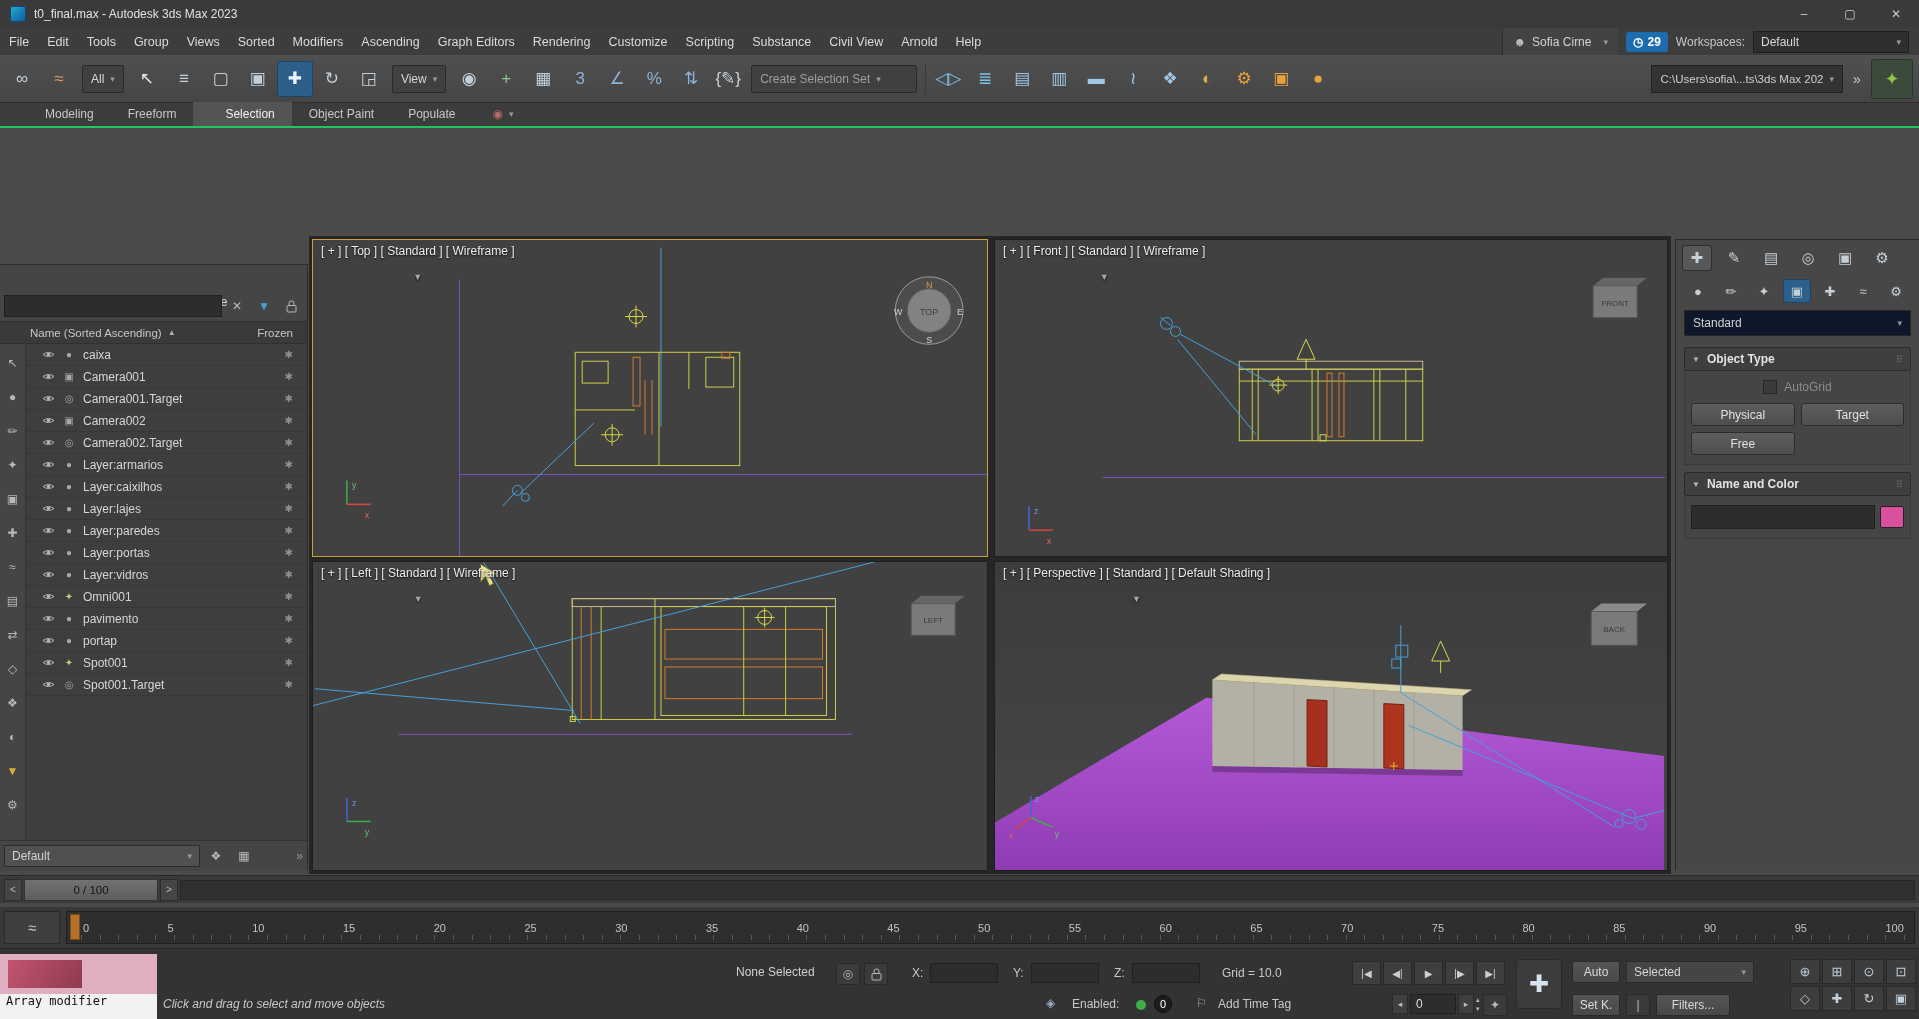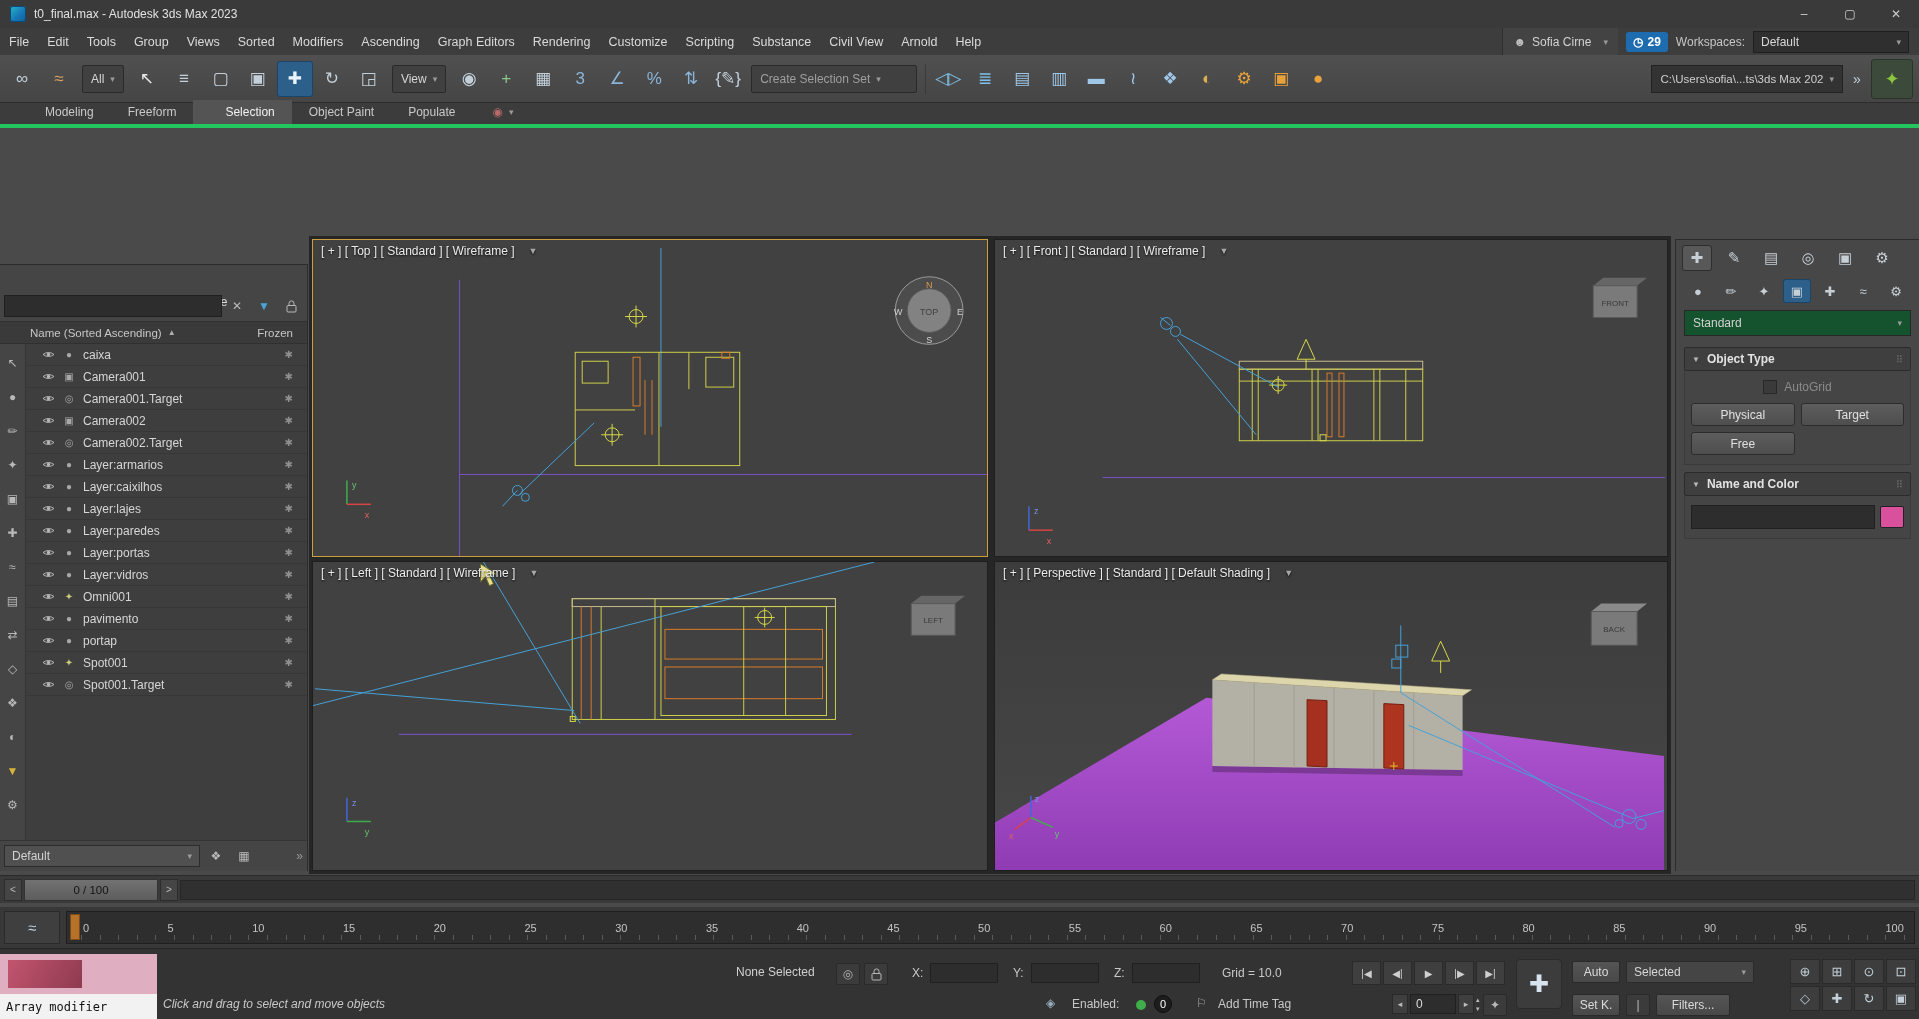--- a/index.html
+++ b/index.html
@@ -27,33 +27,33 @@
   .tbtn{width:36px;height:36px;border-radius:3px;display:flex;align-items:center;justify-content:center;color:#c3d0da;font-size:17px;flex:none;}
   .tbtn.active{background:#2d5f8b;box-shadow:inset 0 0 0 1px #1d4465;color:#eaf3fa;}
   .sep{width:1px;height:30px;background:#3a3a3a;margin:0 3px;flex:none;}
   .tdrop{height:26px;background:#404040;border:1px solid #2a2a2a;border-radius:2px;display:flex;align-items:center;padding:0 8px;margin:0 4px;color:#d6d6d6;flex:none;}
   .tdrop.wide{min-width:148px;}
   .tdrop.wide .ph{color:#9f9f9f;}
   .pathbox{margin-left:auto;height:26px;background:#333;border:1px solid #222;display:flex;align-items:center;padding:0 8px;font-size:11.5px;color:#cfcfcf;white-space:nowrap;flex:none;}
   .ovf{width:26px;height:36px;display:flex;align-items:center;justify-content:center;color:#c3d0da;font-size:14px;flex:none;}
   .endbtn{width:40px;height:38px;border-radius:3px;background:#3c4a3c;border:1px solid #2a332a;display:flex;align-items:center;justify-content:center;color:#8cc63f;font-size:18px;flex:none;margin-right:2px;}
   
-  .ribbon{position:absolute;top:103px;left:0;right:0;height:25px;background:#3c3c3c;border-bottom:4px solid #22c55e;display:flex;align-items:flex-end;padding-left:28px;box-sizing:border-box;}
+  .ribbon{position:absolute;top:103px;left:0;right:0;height:25px;background:#3c3c3c;border-bottom:2px solid #22c55e;display:flex;align-items:flex-end;padding-left:28px;box-sizing:border-box;}
   .rtab{padding:0 17px;height:24px;line-height:24px;color:#c8c8c8;}
   .rtab.active{background:#545454;color:#f2f2f2;padding-left:32px;}
   .rcfg{margin-left:14px;height:24px;display:flex;align-items:center;color:#b86a6a;font-size:12px;padding:0 6px;}
   
   .vpbg{position:absolute;left:309px;top:236px;width:1362px;height:638px;background:#262626;}
   .vp{position:absolute;background:#414141;border:1px solid #1e1e1e;box-sizing:border-box;overflow:hidden;}
   .vp svg.canvas{position:absolute;left:0;top:0;width:100%;height:100%;}
   .vp-top{left:312px;top:239px;width:676px;height:318px;border-color:#c9a03c;}
   .vp-front{left:994px;top:239px;width:674px;height:318px;}
   .vp-left{left:312px;top:561px;width:676px;height:310px;}
   .vp-persp{left:994px;top:561px;width:674px;height:310px;background:linear-gradient(180deg,#3c3c3c,#474747);}
-  .vp-label{position:absolute;top:4px;left:8px;z-index:2;display:flex;gap:14px;align-items:center;color:#ececec;text-shadow:0 1px 2px rgba(0,0,0,.85);font-size:12px;}
+  .vp-label{position:absolute;top:4px;left:8px;z-index:2;display:flex;gap:14px;align-items:center;color:#ececec;text-shadow:0 1px 2px rgba(0,0,0,.85);font-size:12px;flex-direction:column;}
   .vfunnel{color:#a8a8a8;font-size:9px;}
   
   .sepanel{position:absolute;left:0;top:264px;width:308px;height:607px;background:#454545;border-top:1px solid #2c2c2c;border-right:1px solid #2c2c2c;display:flex;flex-direction:column;box-sizing:border-box;}
   .se-menu{display:flex;height:26px;align-items:center;padding-left:8px;}
   .se-menu .menu-item{padding:0 9px;margin-top:48px;}
   .se-search{display:flex;align-items:center;height:30px;padding:0 4px;gap:3px;}
   .se-input{flex:1;height:20px;background:#2d2d2d;border:1px solid #202020;color:#ddd;padding:0 5px;font-size:12px;font-family:"Liberation Sans",sans-serif;}
   .se-ib{width:24px;height:22px;display:flex;align-items:center;justify-content:center;color:#b8b8b8;border-radius:2px;font-size:12px;flex:none;}
   .se-ib.blue{color:#4aa3d8;}
   .se-header{height:21px;background:#3a3a3a;border-top:1px solid #303030;border-bottom:1px solid #303030;display:flex;align-items:center;font-size:11.5px;color:#c6c6c6;position:relative;padding-left:30px;flex:none;}
@@ -73,21 +73,21 @@
   .se-layer-dd{flex:0 0 196px;height:22px;background:#505050;border:1px solid #2c2c2c;display:flex;align-items:center;justify-content:space-between;padding:0 7px;box-sizing:border-box;}
   .se-chev{margin-left:auto;color:#9a9a9a;}
   
   .cmdpanel{position:absolute;left:1675px;top:239px;width:244px;height:632px;background:#474747;border-left:1px solid #2b2b2b;border-top:1px solid #2b2b2b;display:flex;flex-direction:column;box-sizing:border-box;}
   .cp-tabs{display:flex;height:32px;align-items:center;padding:2px 6px;gap:7px;}
   .cp-tab{width:30px;height:26px;display:flex;align-items:center;justify-content:center;color:#c6cfd6;font-size:15px;border-radius:3px;}
   .cp-tab.active{background:#585858;box-shadow:inset 0 0 0 1px #2e2e2e;}
   .cp-cats{display:flex;height:30px;align-items:center;padding:0 8px;gap:5px;}
   .cp-cat{width:28px;height:24px;display:flex;align-items:center;justify-content:center;color:#c6cfd6;font-size:13px;border-radius:3px;}
   .cp-cat.active{background:#2d5f8b;box-shadow:inset 0 0 0 1px #1d4465;}
-  .cp-dd{margin:4px 8px;height:24px;background:#14532d;border:1px solid #272727;display:flex;align-items:center;justify-content:space-between;padding:0 8px;color:#d2d2d2;}
+  .cp-dd{margin:4px 8px;height:24px;background:#0f172a;border:1px solid #272727;display:flex;align-items:center;justify-content:space-between;padding:0 8px;color:#d2d2d2;}
   .rollout{margin:7px 8px 0;}
   .ro-head{height:22px;background:#3f3f3f;border:1px solid #2b2b2b;border-radius:2px;display:flex;align-items:center;padding:0 7px;gap:7px;font-weight:bold;color:#e2e2e2;}
   .ro-arrow{font-size:8px;color:#b8b8b8;}
   .ro-grip{margin-left:auto;color:#6e6e6e;font-size:10px;font-weight:normal;}
   .ro-body{background:#454545;border:1px solid #3a3a3a;border-top:none;padding:9px 6px;}
   .autogrid-row{display:flex;justify-content:center;align-items:center;gap:7px;margin-bottom:9px;}
   .checkbox{width:12px;height:12px;background:#3a3a3a;border:1px solid #282828;display:inline-block;}
   .cb-label{color:#8b8b8b;}
   .btn-grid{display:flex;flex-wrap:wrap;gap:6px;}
   .cp-btn{flex:0 0 calc(50% - 3px);height:23px;background:linear-gradient(#5d5d5d,#4e4e4e);border:1px solid #2c2c2c;border-radius:3px;display:flex;align-items:center;justify-content:center;color:#e0e0e0;box-sizing:border-box;}
@@ -103,21 +103,21 @@
   .tb-curve{width:54px;height:31px;background:#3f3f3f;border:1px solid #2a2a2a;display:flex;align-items:center;justify-content:center;color:#b8cfe0;font-size:15px;flex:none;}
   .tb-ruler{flex:1;height:31px;background:#2e2e2e;border:1px solid #1f1f1f;position:relative;display:flex;align-items:center;}
   .tb-ruler::after{content:"";position:absolute;left:14px;right:8px;bottom:3px;height:5px;background:repeating-linear-gradient(90deg,#5a5a5a 0 1px,transparent 1px 18.6px);}
   .tb-marker{position:absolute;left:3px;top:2px;width:10px;height:26px;background:#b5722a;border:1px solid #7e4b15;box-sizing:border-box;}
   .ticks{flex:1;display:flex;justify-content:space-between;padding:0 10px 0 16px;font-size:11px;color:#c4c4c4;}
   
   .statusbar{position:absolute;left:0;top:948px;width:1919px;height:71px;background:#333;border-top:1px solid #252525;box-sizing:border-box;}
   .listener{position:absolute;left:0;top:5px;width:157px;height:66px;}
   .pinkpane{height:40px;background:#dfaec0;position:relative;overflow:hidden;}
   .pinkpane::after{content:"";position:absolute;left:8px;top:6px;width:74px;height:28px;background:linear-gradient(120deg,#c2556e,#8e3a50);}
-  .whitepane{height:26px;background:#f2f2f2;color:#111;font-family:"DejaVu Sans Mono",monospace;font-size:12px;display:flex;align-items:center;padding-left:6px;}
+  .whitepane{height:26px;background:#f2f2f2;color:#111;font-family:"DejaVu Sans Mono",monospace;font-size:12px;display:flex;align-items:flex-start;padding-left:6px;}
   .sb-sel{position:absolute;left:736px;top:16px;color:#d0d0d0;}
   .sb-prompt{position:absolute;left:163px;top:48px;color:#c8c8c8;font-style:italic;}
   .sb-ib{position:absolute;width:24px;height:22px;display:flex;align-items:center;justify-content:center;color:#b8b8b8;background:#3b3b3b;border:1px solid #2a2a2a;border-radius:2px;box-sizing:border-box;}
   .sb-label{position:absolute;color:#c8c8c8;}
   .sb-field{position:absolute;width:68px;height:20px;background:#2d2d2d;border:1px solid #202020;top:14px;box-sizing:border-box;color:#ddd;padding:2px 4px;font-size:11px;}
   .greendot{position:absolute;width:10px;height:10px;border-radius:50%;}
   .zerobadge{position:absolute;width:18px;height:18px;border-radius:50%;background:#1d1d1d;color:#fff;display:flex;align-items:center;justify-content:center;font-size:11px;border:1px solid #0e0e0e;box-sizing:border-box;}
   .pb{position:absolute;top:12px;width:29px;height:24px;background:#3f3f3f;border:1px solid #2a2a2a;display:flex;align-items:center;justify-content:center;color:#cfcfcf;font-size:10px;box-sizing:border-box;}
   .bigkeys{position:absolute;left:1516px;top:10px;width:46px;height:50px;background:#3c3c3c;border:1px solid #2a2a2a;border-radius:4px;display:flex;align-items:center;justify-content:center;color:#d7e4ef;font-size:24px;box-sizing:border-box;}
   .sbtn{position:absolute;height:22px;background:linear-gradient(#555,#484848);border:1px solid #2a2a2a;border-radius:2px;display:flex;align-items:center;justify-content:center;color:#dadada;box-sizing:border-box;}

